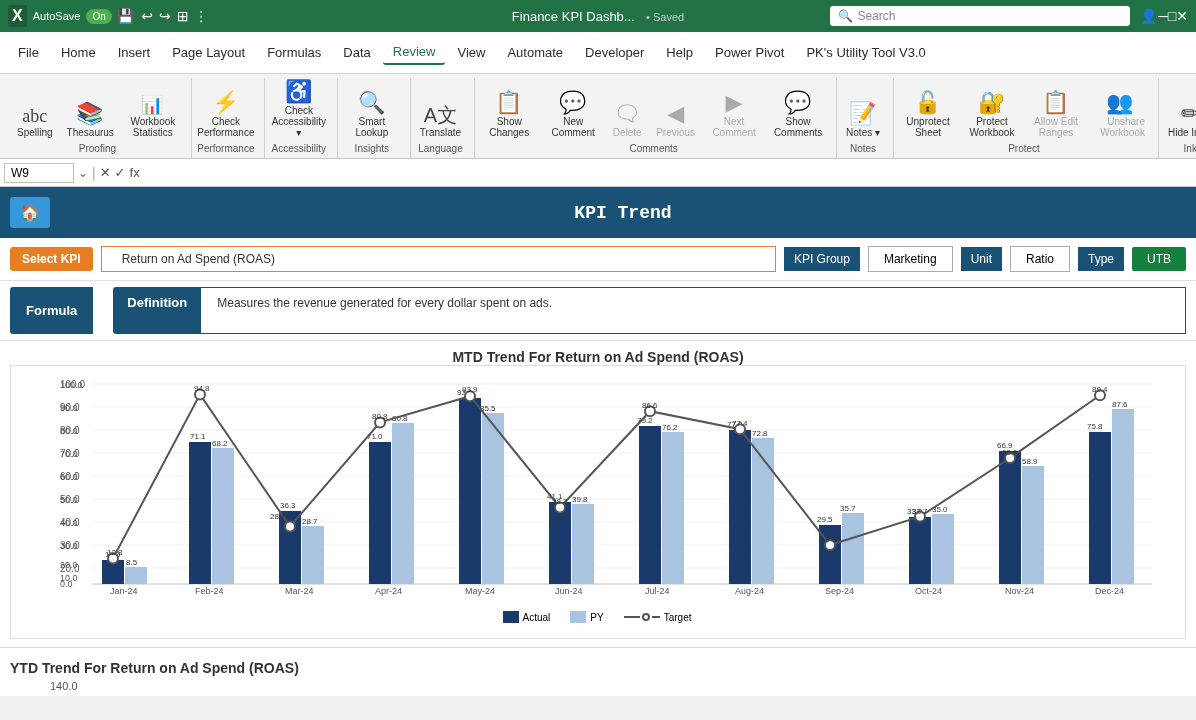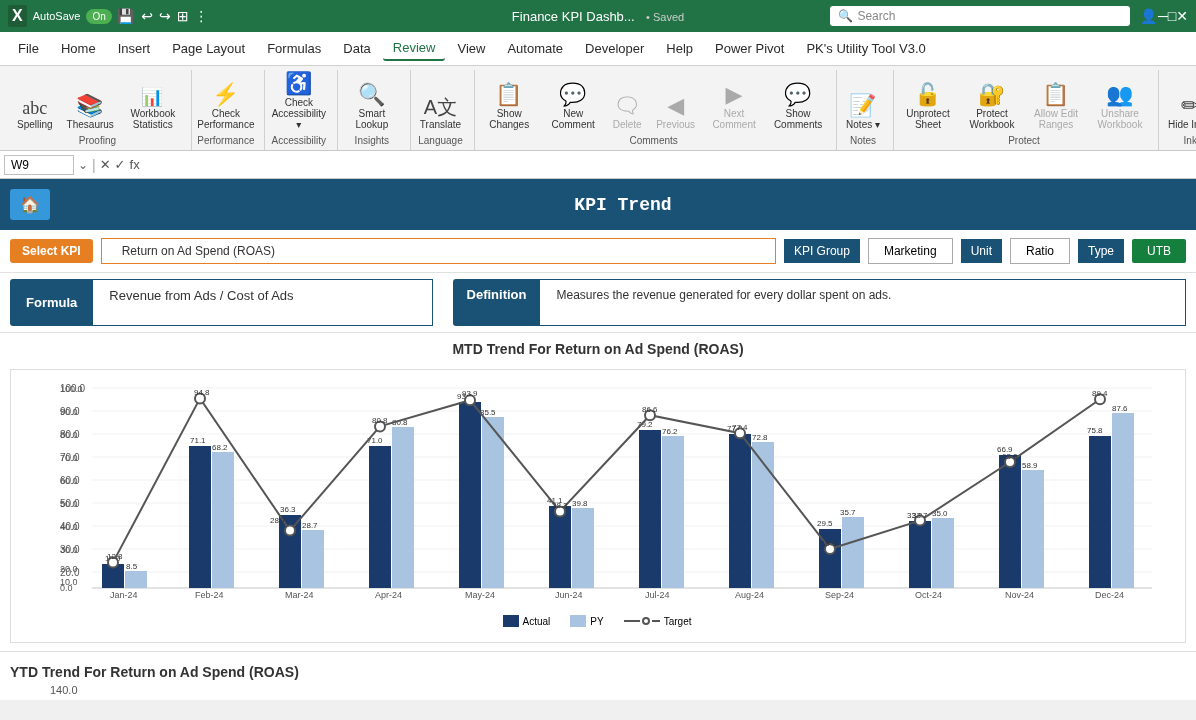--- a/index.html
+++ b/index.html
@@ -11,21 +11,21 @@
     .title-bar-center { color: white; font-size: 12px; flex: 1; text-align: center; }
     .title-bar-right { flex: 1; display: flex; justify-content: flex-end; align-items: center; }
     .excel-icon { color: white; font-weight: bold; font-size: 16px; background: #1e5c38; padding: 2px 4px; border-radius: 2px; }
     .autosave-label { color: white; font-size: 11px; }
     .toggle-on { background: #4CAF50; border-radius: 10px; padding: 2px 6px; color: white; font-size: 10px; display: inline-flex; align-items: center; gap: 2px; }
     .search-box { background: white; border-radius: 3px; padding: 3px 8px; display: flex; align-items: center; gap: 4px; width: 300px; font-size: 12px; color: #666; }
     .toolbar-icons { display: flex; gap: 6px; align-items: center; }
     .toolbar-icon { color: white; font-size: 14px; cursor: pointer; }
 
     
-    .menu-bar { background: #ffffff; height: 34px; display: flex; align-items: center; padding: 0 8px; border-bottom: 1px solid #d0d0d0; gap: 2px; }
+    .menu-bar { background: #ffffff; height: 42px; display: flex; align-items: center; padding: 0 8px; border-bottom: 1px solid #d0d0d0; gap: 2px; }
     .menu-item { padding: 4px 10px; font-size: 13px; cursor: pointer; border-radius: 3px; color: #2b2b2b; }
     .menu-item.active { color: #217346; border-bottom: 2px solid #217346; }
 
     
     .ribbon { background: #f3f3f3; border-bottom: 1px solid #c8c8c8; padding: 4px 8px 0 8px; }
     .ribbon-groups { display: flex; gap: 0; }
     .ribbon-group { display: flex; flex-direction: column; border-right: 1px solid #d0d0d0; padding: 0 8px 4px 4px; min-width: fit-content; }
     .ribbon-group:last-child { border-right: none; }
     .ribbon-items { display: flex; gap: 4px; align-items: flex-end; flex: 1; }
     .ribbon-btn { display: flex; flex-direction: column; align-items: center; cursor: pointer; padding: 3px 5px; border-radius: 3px; min-width: 40px; max-width: 60px; }
@@ -64,21 +64,21 @@
 
     
     .formula-row { display: flex; align-items: stretch; padding: 6px 10px; gap: 0; background: white; border-bottom: 1px solid #e0e0e0; }
     .formula-label { background: #1a5276; color: white; padding: 16px 16px; font-size: 13px; font-weight: bold; border-radius: 3px 0 0 3px; }
     .formula-text { border: 1px solid #1a5276; border-left: none; padding: 8px 16px; font-size: 13px; color: #333; flex: 1; }
     .definition-label { background: #1a5276; color: white; padding: 8px 14px; font-size: 13px; font-weight: bold; margin-left: 20px; border-radius: 3px 0 0 3px; }
     .definition-text { border: 1px solid #1a5276; border-left: none; padding: 8px 16px; font-size: 12px; color: #333; flex: 2; }
 
     
     .chart-container { padding: 8px 10px; background: white; }
-    .chart-title { text-align: center; font-size: 14px; font-weight: bold; color: #333; margin-bottom: 12px; }
+    .chart-title { text-align: center; font-size: 14px; font-weight: bold; color: #333; margin-bottom: 0; }
 
     
     .chart-legend { display: flex; justify-content: center; gap: 20px; margin-top: 4px; font-size: 10px; }
     .legend-item { display: flex; align-items: center; gap: 4px; }
 
     
     .ytd-container { padding: 4px 10px; background: white; border-top: 1px solid #ddd; }
     .ytd-title { font-size: 14px; font-weight: bold; color: #333; padding: 8px 0 4px 0; }
     .ytd-start { font-size: 11px; color: #555; padding-left: 40px; }
 
@@ -256,21 +256,21 @@
         <div class="ribbon-btn">
           <span class="icon">🔐</span>
           <span class="label">Protect Workbook</span>
         </div>
         <div class="ribbon-btn disabled">
           <span class="icon" style="color:#aaa;">📋</span>
           <span class="label" style="color:#aaa;">Allow Edit Ranges</span>
         </div>
         <div class="ribbon-btn disabled">
           <span class="icon" style="color:#aaa;">👥</span>
-          <span class="label" style="color:#aaa;">Unshare Workbook</span>
+          <span class="label" style="color:#aaa;text-align:right;">Unshare Workbook</span>
         </div>
       </div>
       <div class="ribbon-group-bottom">
           <span class="ribbon-group-label">Protect</span>
         </div>
     </div>
 
     <div class="ribbon-group">
       <div class="ribbon-items">
         <div class="ribbon-btn">
@@ -310,21 +310,20 @@
     <div class="kpi-group-label">KPI Group</div>
     <div class="kpi-group-value">Marketing</div>
     <div class="kpi-unit-label">Unit</div>
     <div class="kpi-unit-value">Ratio</div>
     <div class="kpi-type-label">Type</div>
     <div class="kpi-type-value">UTB</div>
   </div>
 
   <div class="formula-row">
     <div class="formula-label">Formula</div>
-    <div class="formula-text">Revenue from Ads / Cost of Ads</div>
     <div class="definition-label">Definition</div>
     <div class="definition-text">Measures the revenue generated for every dollar spent on ads.</div>
   </div>
 
   <div class="chart-container">
     <div class="chart-title">MTD Trend For Return on Ad Spend (ROAS)</div>
     <div style="border:1px solid #ddd; padding:8px 10px 15px 8px; position:relative;">
       <svg width="100%" height="230" viewBox="0 0 1130 230">
 
         <text x="28" y="14" class="y-axis-label">100.0</text>

